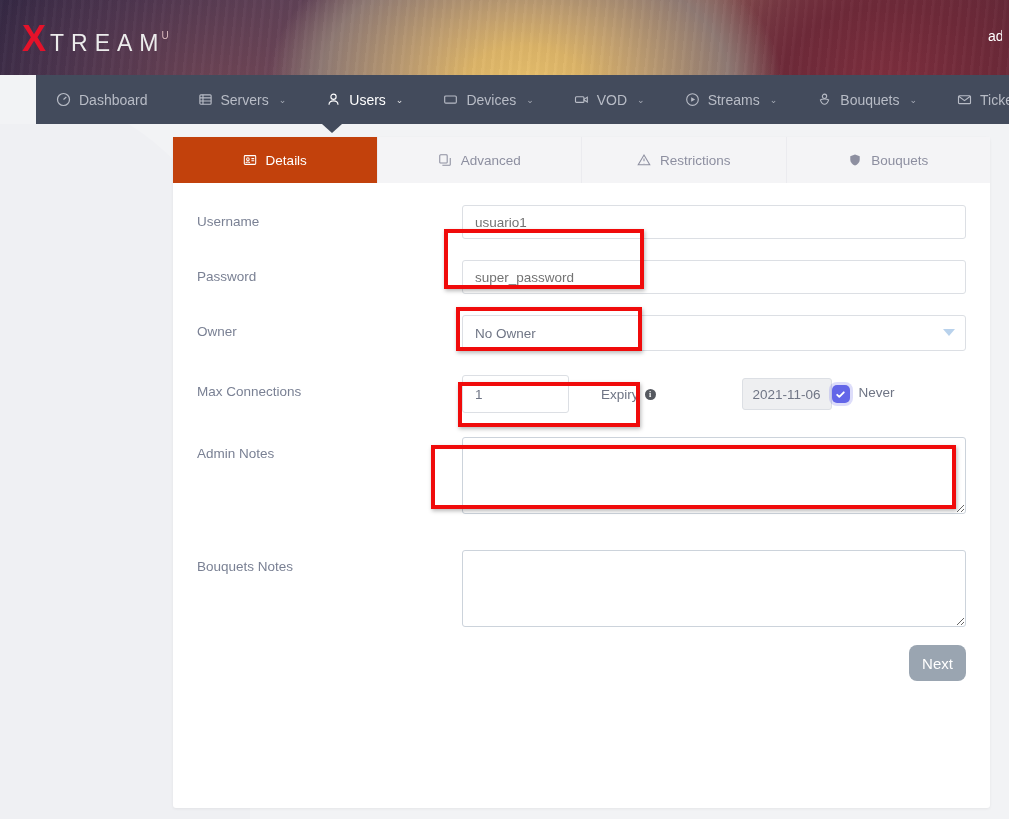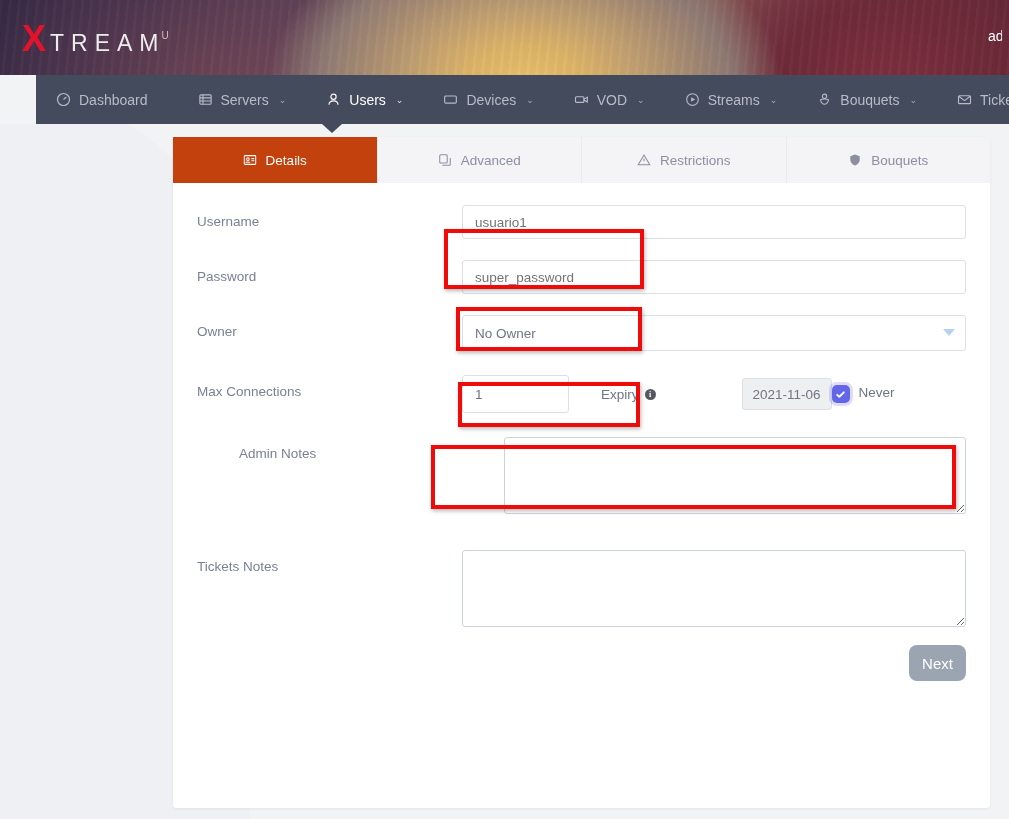--- a/index.html
+++ b/index.html
@@ -385,29 +385,29 @@
               <svg width="11" height="11" viewBox="0 0 12 12" fill="none" stroke="#ffffff" stroke-width="2" stroke-linecap="round" stroke-linejoin="round">
                 <path d="M2.4 6.3l2.3 2.3 4.9-5"></path>
               </svg>
             </span>
             <span class="never-label">Never</span>
           </div>
         </div>
       </div>
     </div>
 
-    <div class="row" style="margin-bottom:32px;margin-left:42px;">
+    <div class="row" style="margin-bottom:32px;">
       <div class="row-label">Admin Notes</div>
       <div class="row-field">
         <textarea class="ta" style=""></textarea>
       </div>
     </div>
 
     <div class="row" style="margin-bottom:0;">
-      <div class="row-label">Tickets Notes</div>
+      <div class="row-label">Bouquets Notes</div>
       <div class="row-field">
         <textarea class="ta" style=""></textarea>
       </div>
     </div>
   </div>
 
   <div class="footer">
     <button class="next-btn">Next</button>
   </div>
 </div>

